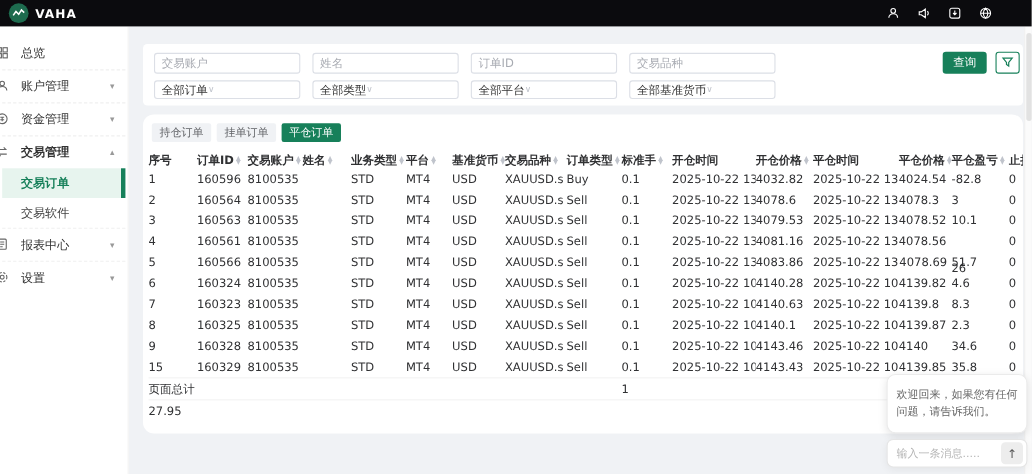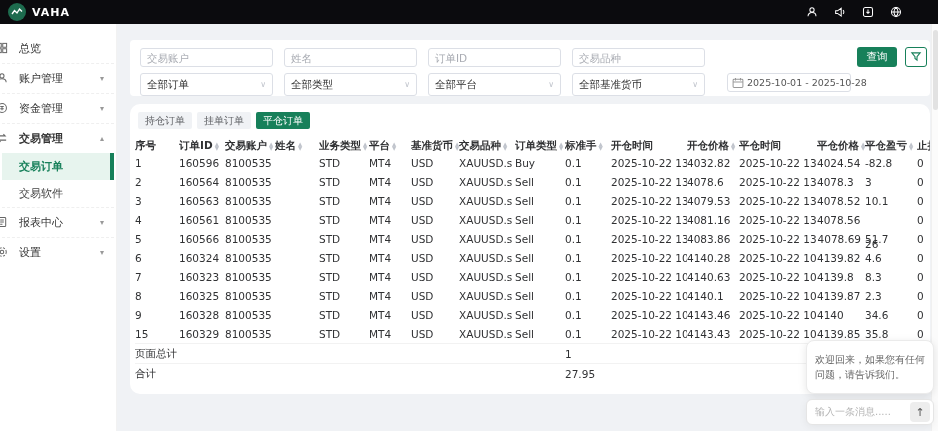--- a/index.html
+++ b/index.html
@@ -29,21 +29,21 @@
   .nav-child.active::after { content:''; position:absolute; right:0; top:0; bottom:0; width:4px; background:#17805a; }
 
   
   .main { position:absolute; left:130px; top:40px; width:800px; }
 
   .filter-card { position:relative; height:56px; background:#fff; border-radius:4px; padding:8px 0 0 10px; }
   .f-row { display:flex; gap:11px; }
   .f-row + .f-row { margin-top:6px; }
   .f-input { width:133px; height:19px; border:1px solid #dcdfe6; border-radius:3px; font-size:10.5px; padding:0 6px; color:#333; outline:none; font-family:inherit; }
   .f-input::placeholder { color:#a8abb2; }
-  .f-select { width:133px; height:23px; border:1px solid #dcdfe6; border-radius:3px; font-size:10.5px; padding:0 6px; color:#333; display:flex; align-items:center; justify-content:space-between; background:#fff; cursor:pointer; }
+  .f-select { width:133px; height:17px; border:1px solid #dcdfe6; border-radius:3px; font-size:10.5px; padding:0 6px; color:#333; display:flex; align-items:center; justify-content:flex-start; background:#fff; cursor:pointer; }
   .sel-caret { color:#c0c4cc; font-size:8px; }
   .f-date { width:124px; height:19px; margin-left:11px; border:1px solid #dcdfe6; border-radius:3px; font-size:9.5px; padding:0 4px; color:#555; display:flex; align-items:center; gap:3px; background:#fff; cursor:pointer; white-space:nowrap; }
   .f-date .cal { color:#999; flex-shrink:0; display:flex; }
   .btn-search { position:absolute; top:7px; right:33px; width:40px; height:20px; background:#17805a; color:#fff; font-size:10.5px; border:none; border-radius:3px; cursor:pointer; font-family:inherit; }
   .btn-filter { position:absolute; top:7px; right:3px; width:22px; height:20px; border:1px solid #17805a; color:#17805a; background:#fff; border-radius:3px; display:flex; align-items:center; justify-content:center; cursor:pointer; }
 
   
   .table-card { position:relative; margin-top:8px; height:290px; background:#fff; border-radius:10px; padding:8px 0 0 5px; overflow:hidden; }
   .tabs { display:flex; gap:5px; margin-left:3px; }
   .tab { height:17px; padding:0 7px; display:flex; align-items:center; font-size:10px; background:#f0f2f5; color:#606266; border-radius:2px; cursor:pointer; white-space:nowrap; }
@@ -216,29 +216,20 @@
           <span class="sel-caret">∨</span>
         </div>
         <div class="f-select">
           <span>全部平台</span>
           <span class="sel-caret">∨</span>
         </div>
         <div class="f-select">
           <span>全部基准货币</span>
           <span class="sel-caret">∨</span>
         </div>
-        <div class="f-date">
-          <span class="cal">
-            <svg width="12" height="12" viewBox="0 0 13 13" fill="none" stroke="currentColor" stroke-width="1.1">
-              <rect x="1.2" y="2.4" width="10.6" height="9" rx="1"></rect>
-              <path d="M1.2 5.4h10.6M3.8 1.2v2.6M9.2 1.2v2.6"></path>
-            </svg>
-          </span>
-          <span>2025-10-01 - 2025-10-28</span>
-        </div>
       </div>
     <button class="btn-search">查询</button>
     <button class="btn-filter">
       <span>
         <svg width="12" height="12" viewBox="0 0 13 13" fill="none" stroke="currentColor" stroke-width="1.2">
             <path d="M2 2h9L7.6 6.2v3.6L5.4 8.2V6.2L2 2z"></path>
           </svg>
       </span>
     </button>
   </section>
@@ -531,21 +522,20 @@
         </div>
       </div>
 
     <div class="total-row">
       <span class="cell tc-label">页面总计</span>
       <span class="cell tc-lots">1</span>
       <span class="cell tc-mid"></span>
       <span class="cell tc-profit">93.6</span>
     </div>
     <div class="total-row">
-      <span class="cell tc-label">合计</span>
       <span class="cell tc-lots">27.95</span>
       <span class="cell tc-mid"></span>
       <span class="cell tc-profit"></span>
     </div>
   </section>
 </main>
 
 <div class="chat">
   <div class="chat-bubble">欢迎回来，如果您有任何问题，请告诉我们。</div>
   <div class="chat-input-row">

